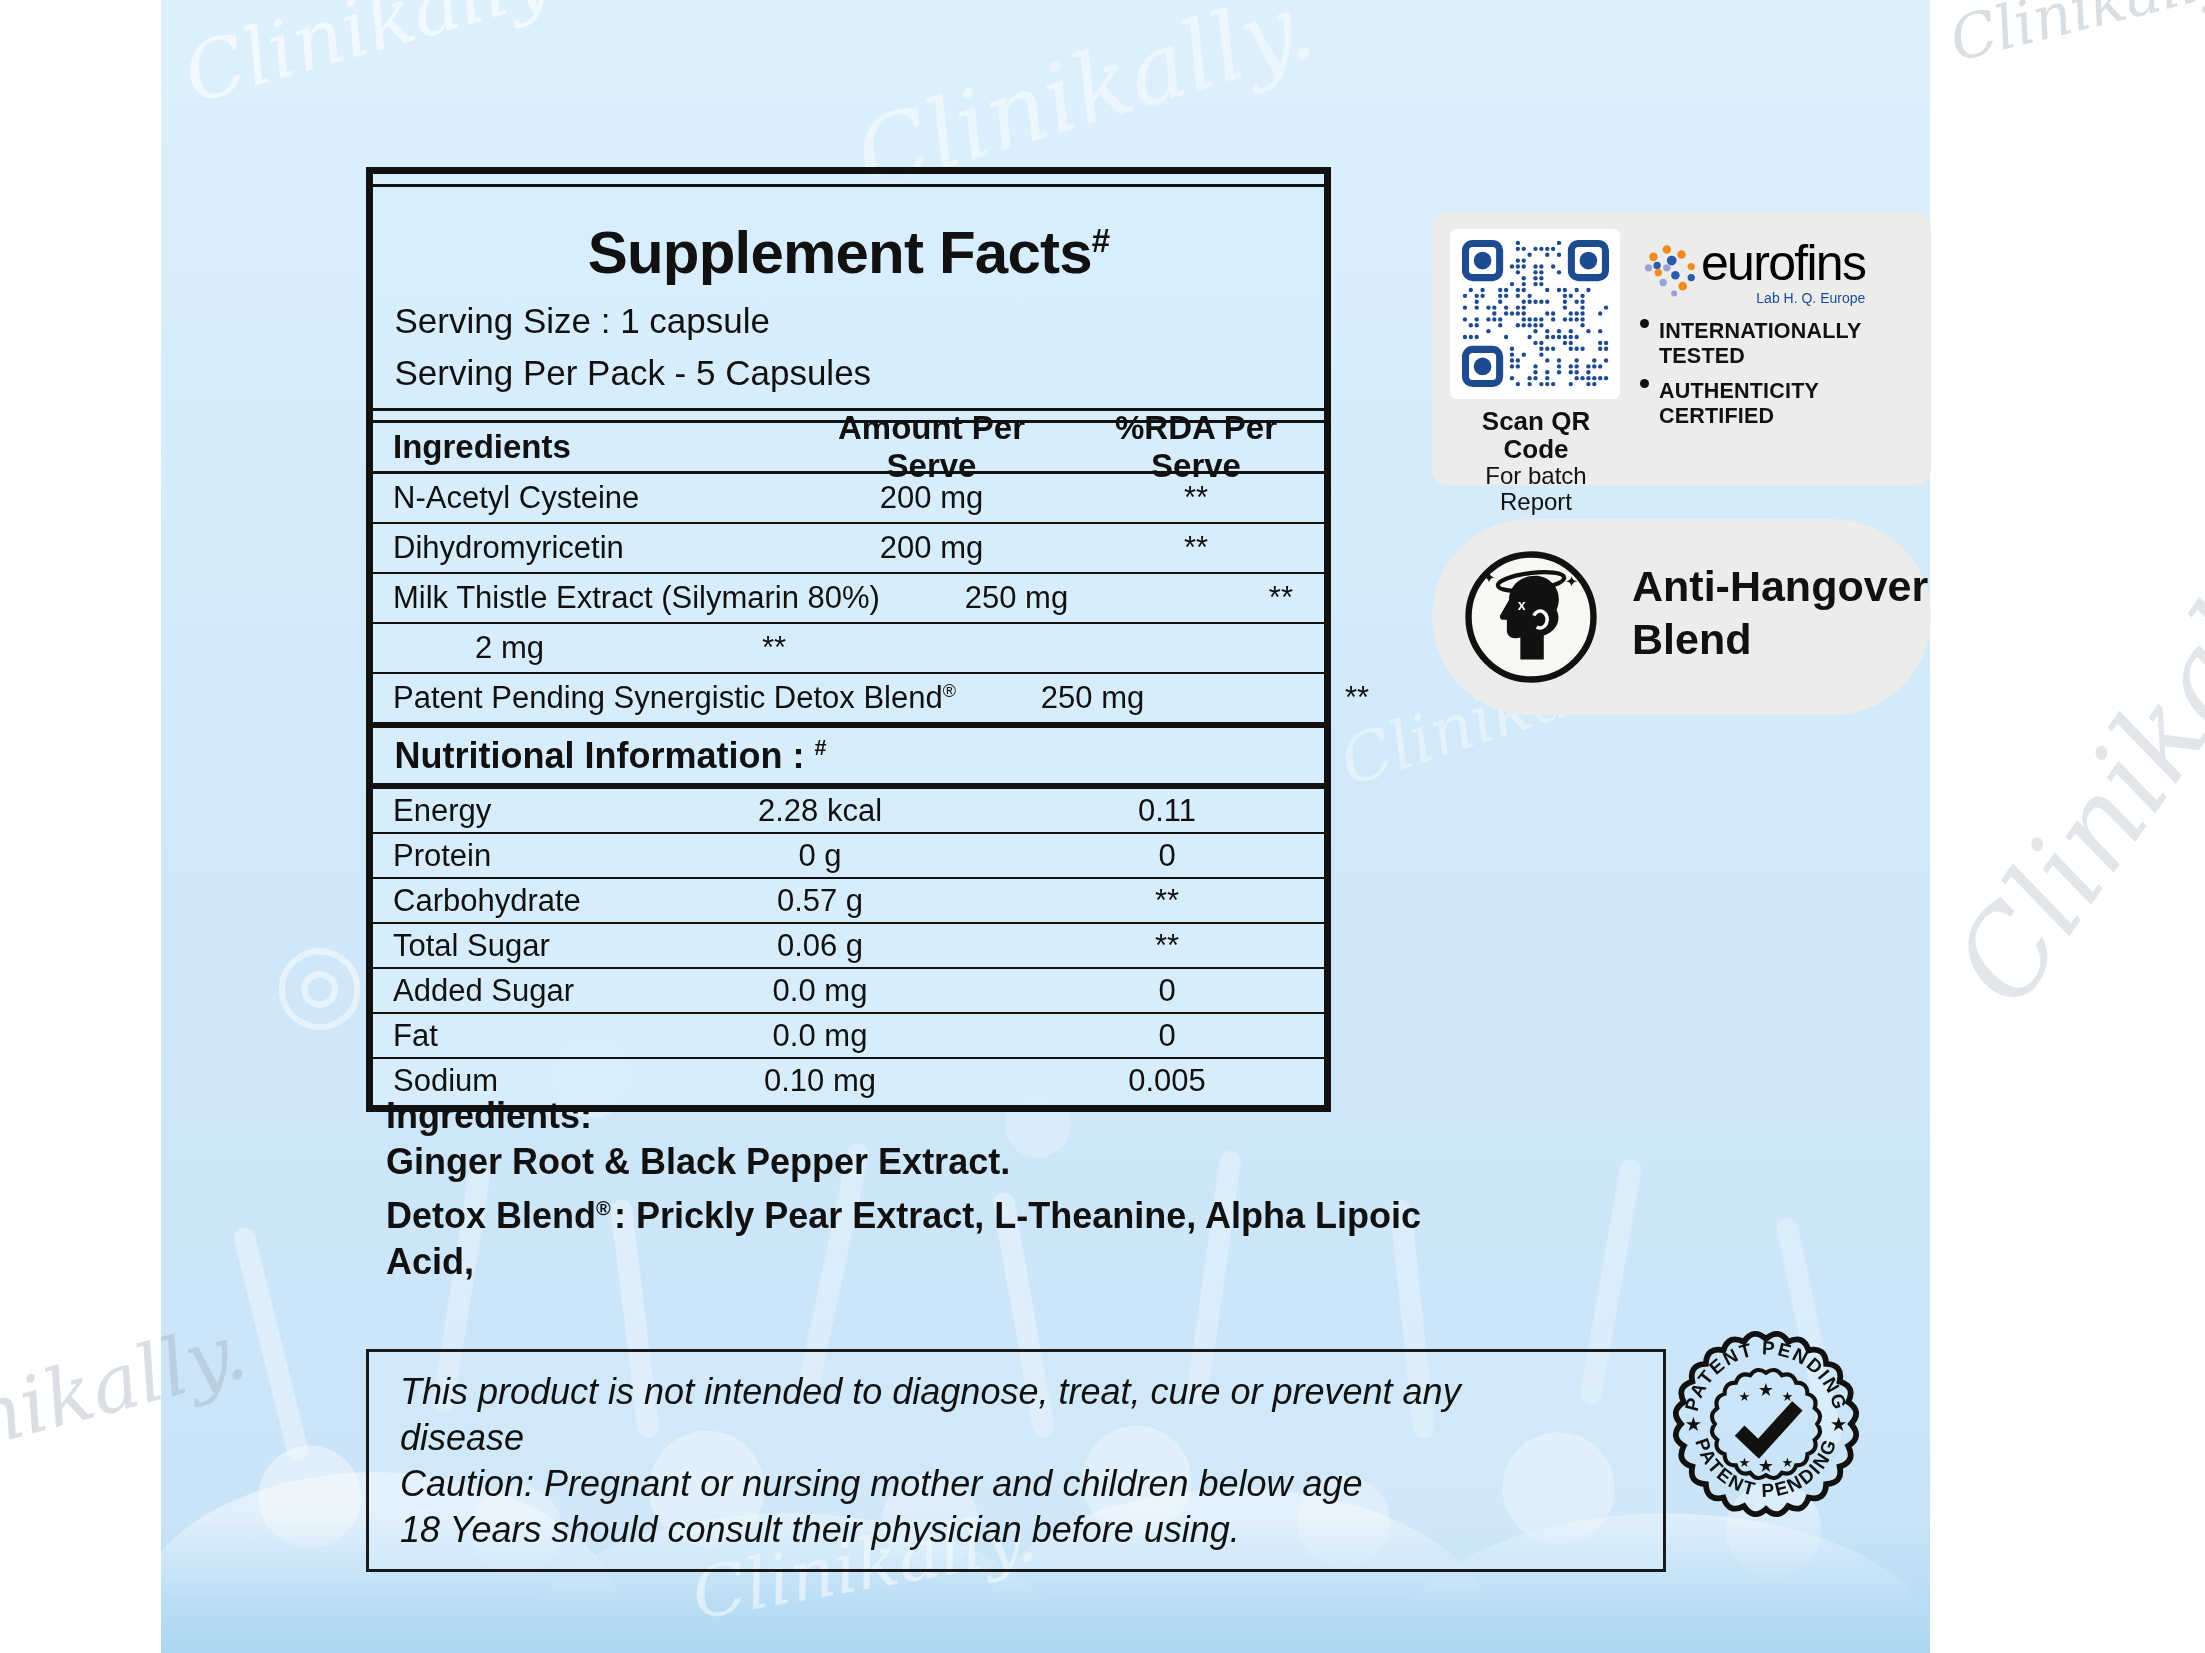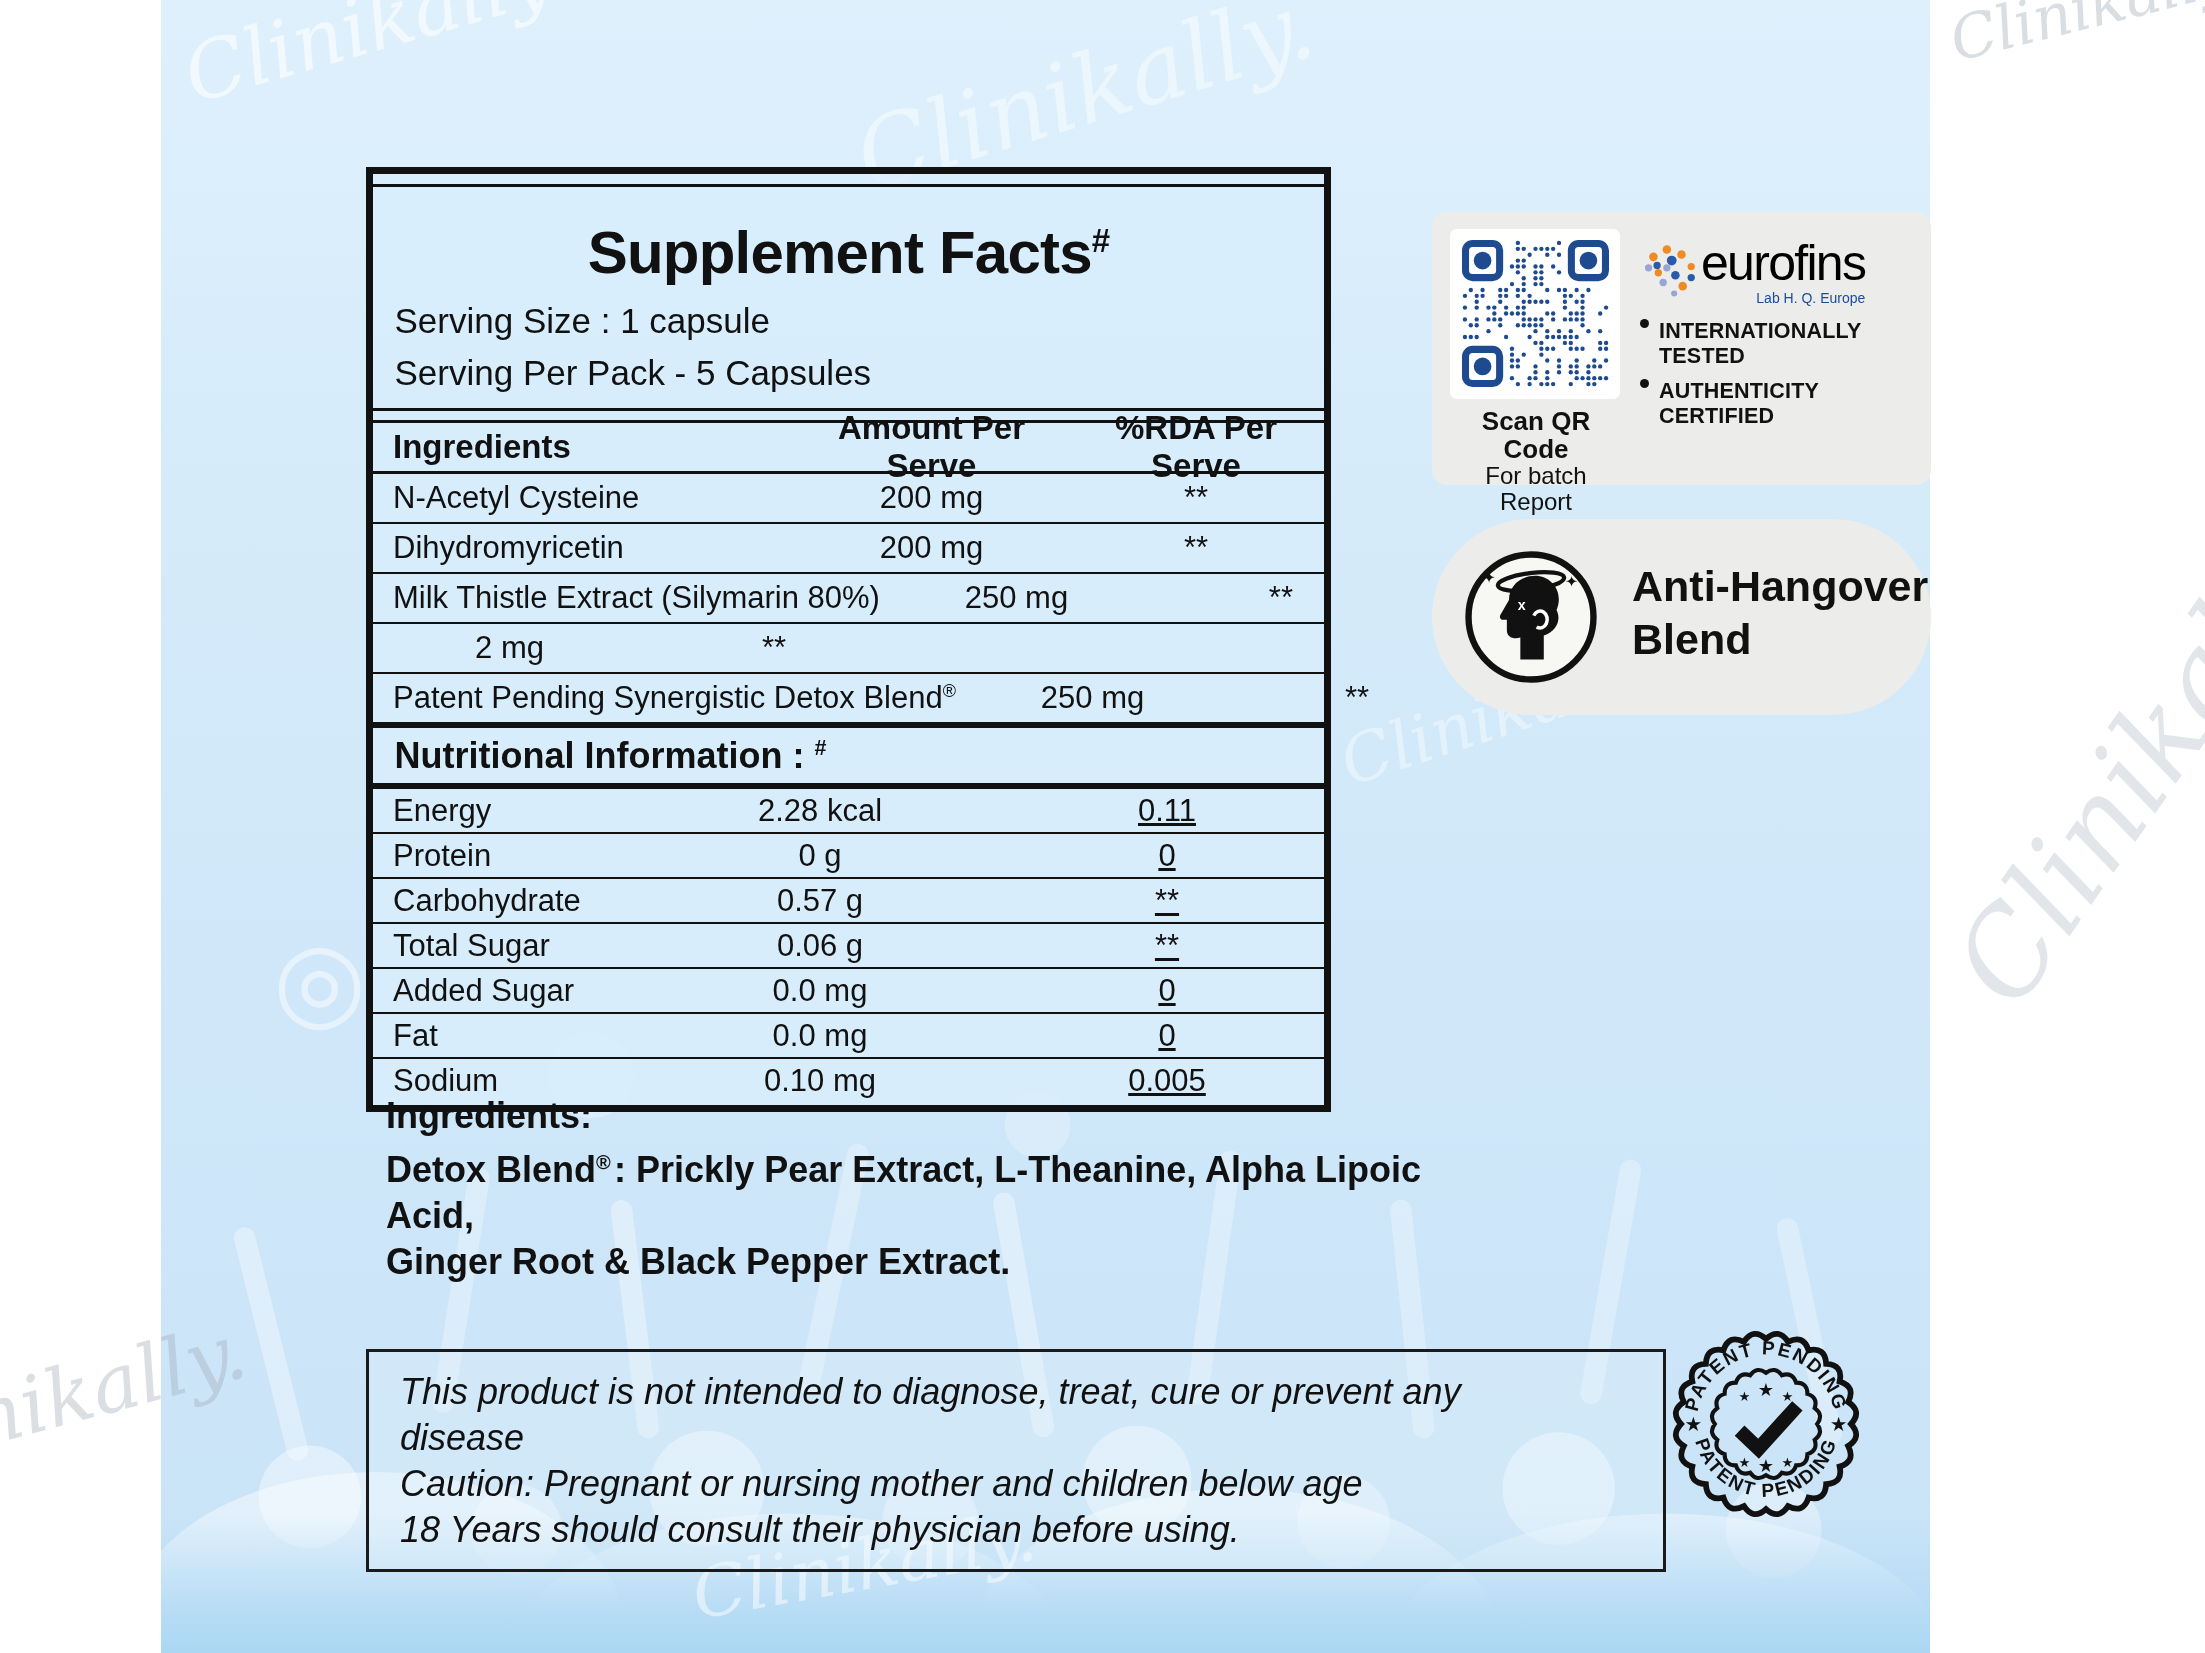--- a/index.html
+++ b/index.html
@@ -28,21 +28,21 @@
   .rule2{height:9px;border-top:3.3px solid #111;border-bottom:3.3px solid #111;margin-top:8.3px;}
   .hdr-row{display:flex;align-items:center;height:48px;font-weight:bold;font-size:33px;
            border-bottom:3.3px solid #111;}
   .row{display:flex;align-items:center;height:48px;font-size:31px;border-top:2.5px solid #111;}
   .row.first{border-top:none;}
   .c-name{flex:1 1 auto;padding-left:20px;white-space:nowrap;overflow:visible;}
   .c-name sup{font-size:18px;}
   .c-amt{width:273px;text-align:center;flex:0 0 auto;}
   .c-rda{width:256px;text-align:center;flex:0 0 auto;}
   .n .c-amt{width:380px;}
-  .n .c-rda{width:314px;text-decoration:underline;}
+  .n .c-rda{width:314px;}
   .n{height:43px;}
   .nutri-hdr{border-top:6.6px solid #111;border-bottom:6.6px solid #111;font-size:36px;
              font-weight:bold;padding:6.6px 0 6.6px 21.5px;}
   .nutri-hdr sup{font-size:21.5px;}
   .facts-bottom{height:2.5px;}
   
   .qr-card{position:absolute;left:1432px;top:212px;width:499px;height:273px;
            background:#ecedea;border-radius:15px;}
   .qr-left{position:absolute;left:18px;top:16.5px;width:172px;text-align:center;}
   .qr-box{width:170px;height:170px;background:#fff;border-radius:6.6px;
@@ -442,22 +442,22 @@
       <path d="M104 98 a10 12 0 1 1 4 16" fill="none" stroke="#ffffff" stroke-width="5"></path>
     </svg>
     <div class="blend-text">
       <div>Anti-Hangover</div>
       <div>Blend</div>
     </div>
   </div>
 
   <div class="ing-block">
     <div>Ingredients:</div>
+    <div>Ginger Root &amp; Black Pepper Extract.</div>
     <div><span>Detox Blend</span><sup>®</sup><span>: Prickly Pear Extract, L-Theanine, Alpha Lipoic Acid,</span></div>
-    <div>Ginger Root &amp; Black Pepper Extract.</div>
   </div>
 
   <div class="disclaimer">
     <div>This product is not intended to diagnose, treat, cure or prevent any</div>
     <div>disease</div>
     <div>Caution: Pregnant or nursing mother and children below age</div>
     <div>18 Years should consult their physician before using.</div>
   </div>
 
   <svg class="seal" viewBox="-132 -132 264 264">

